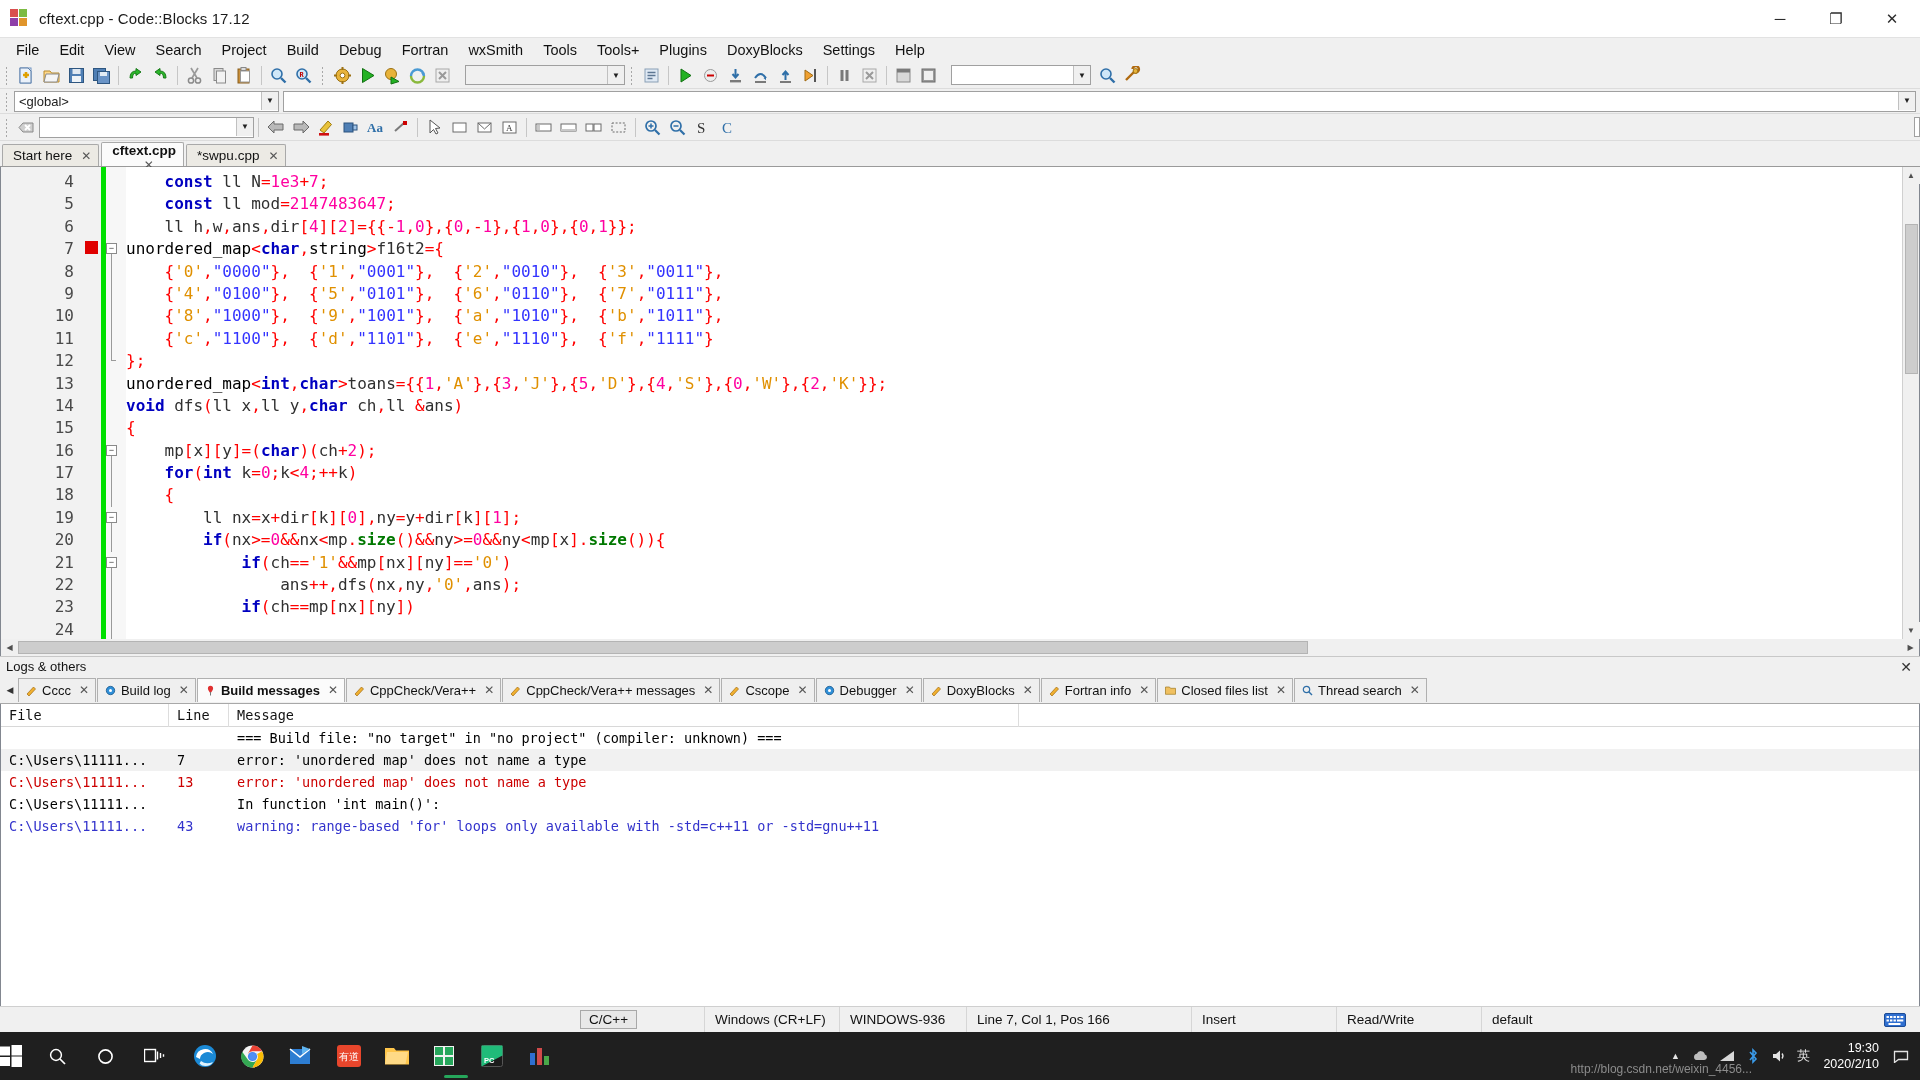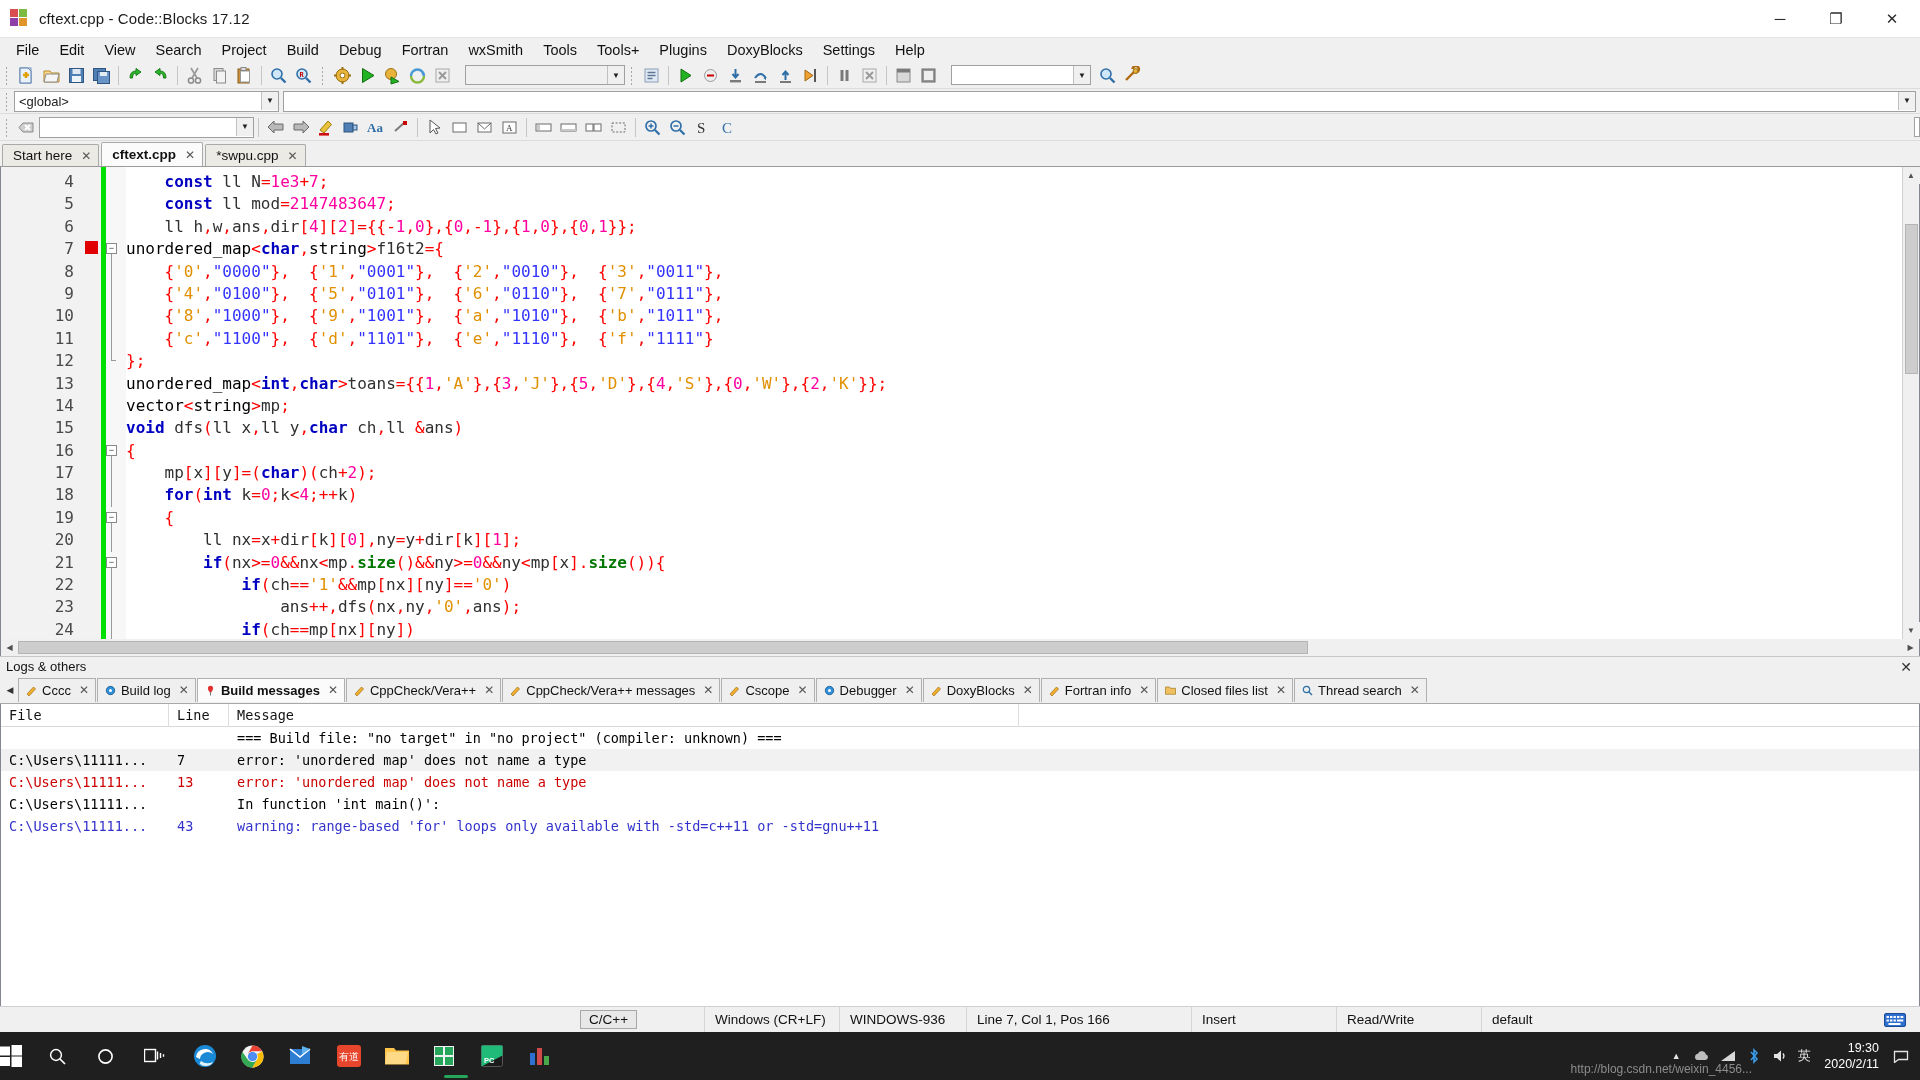--- a/index.html
+++ b/index.html
@@ -48,21 +48,21 @@
   
   .scopebar { height:25px; min-height:25px; background:#f0f0f0; display:flex; align-items:center;
      border-bottom:1px solid #dcdcdc; }
 
   
   .tabstrip { height:26px; min-height:26px; background:#f0f0f0; display:flex; align-items:flex-end; padding-left:2px;
      border-bottom:1px solid #9a9a9a;}
   .etab { height:22px; display:flex; align-items:center; padding:0 7px 0 10px; font-size:13.5px; color:#111;
      background:#eceae4; border:1px solid #a9a9a9; border-bottom:none; margin-right:2px;
      border-radius:2px 2px 0 0;}
-  .etab.active { background:#fbfbfb; font-weight:bold; height:24px;}
+  .etab.active { background:#fbfbfb; font-weight:bold; height:24px;flex-direction:column;}
   .etab .x { margin-left:9px; font-size:12px; color:#555; font-weight:normal;}
 
   
   .editor-wrap { flex:none; height:472px; display:flex; background:#ffffff; position:relative;
      border-left:1px solid #828790; border-right:1px solid #828790;}
   .editor { flex:1; display:flex; overflow:hidden; position:relative; background:#fff;}
   .gutter-num { width:82px; flex:none; background:#f2f2f2; text-align:right; padding-right:9px;
      font-family:"DejaVu Sans Mono", monospace; font-size:16px; color:#4a4a4a; padding-top:4px;}
   .gutter-mark { width:18px; flex:none; background:#f2f2f2; position:relative; padding-top:4px;}
   .gutter-chg { width:5px; flex:none; background:#00e000; }
@@ -606,21 +606,20 @@
           <div class="ln"><span class="pl">    </span><span class="kw">const</span><span class="pl"> ll N</span><span class="op">=</span><span class="num">1e3</span><span class="op">+</span><span class="num">7</span><span class="op">;</span></div>
           <div class="ln"><span class="pl">    </span><span class="kw">const</span><span class="pl"> ll mod</span><span class="op">=</span><span class="num">2147483647</span><span class="op">;</span></div>
           <div class="ln"><span class="pl">    ll h</span><span class="op">,</span><span class="pl">w</span><span class="op">,</span><span class="pl">ans</span><span class="op">,</span><span class="pl">dir</span><span class="op">[</span><span class="num">4</span><span class="op">][</span><span class="num">2</span><span class="op">]={{-</span><span class="num">1</span><span class="op">,</span><span class="num">0</span><span class="op">},{</span><span class="num">0</span><span class="op">,-</span><span class="num">1</span><span class="op">},{</span><span class="num">1</span><span class="op">,</span><span class="num">0</span><span class="op">},{</span><span class="num">0</span><span class="op">,</span><span class="num">1</span><span class="op">}};</span></div>
           <div class="ln"><span class="typ">unordered_map</span><span class="op">&lt;</span><span class="kw">char</span><span class="op">,</span><span class="typ">string</span><span class="op">&gt;</span><span class="pl">f16t2</span><span class="op">={</span></div>
           <div class="ln"><span class="op">    {</span><span class="chr">'0'</span><span class="op">,</span><span class="str">"0000"</span><span class="op">},  {</span><span class="chr">'1'</span><span class="op">,</span><span class="str">"0001"</span><span class="op">},  {</span><span class="chr">'2'</span><span class="op">,</span><span class="str">"0010"</span><span class="op">},  {</span><span class="chr">'3'</span><span class="op">,</span><span class="str">"0011"</span><span class="op">},</span></div>
           <div class="ln"><span class="op">    {</span><span class="chr">'4'</span><span class="op">,</span><span class="str">"0100"</span><span class="op">},  {</span><span class="chr">'5'</span><span class="op">,</span><span class="str">"0101"</span><span class="op">},  {</span><span class="chr">'6'</span><span class="op">,</span><span class="str">"0110"</span><span class="op">},  {</span><span class="chr">'7'</span><span class="op">,</span><span class="str">"0111"</span><span class="op">},</span></div>
           <div class="ln"><span class="op">    {</span><span class="chr">'8'</span><span class="op">,</span><span class="str">"1000"</span><span class="op">},  {</span><span class="chr">'9'</span><span class="op">,</span><span class="str">"1001"</span><span class="op">},  {</span><span class="chr">'a'</span><span class="op">,</span><span class="str">"1010"</span><span class="op">},  {</span><span class="chr">'b'</span><span class="op">,</span><span class="str">"1011"</span><span class="op">},</span></div>
           <div class="ln"><span class="op">    {</span><span class="chr">'c'</span><span class="op">,</span><span class="str">"1100"</span><span class="op">},  {</span><span class="chr">'d'</span><span class="op">,</span><span class="str">"1101"</span><span class="op">},  {</span><span class="chr">'e'</span><span class="op">,</span><span class="str">"1110"</span><span class="op">},  {</span><span class="chr">'f'</span><span class="op">,</span><span class="str">"1111"</span><span class="op">}</span></div>
           <div class="ln"><span class="op">};</span></div>
           <div class="ln"><span class="typ">unordered_map</span><span class="op">&lt;</span><span class="kw">int</span><span class="op">,</span><span class="kw">char</span><span class="op">&gt;</span><span class="pl">toans</span><span class="op">={{</span><span class="num">1</span><span class="op">,</span><span class="chr">'A'</span><span class="op">},{</span><span class="num">3</span><span class="op">,</span><span class="chr">'J'</span><span class="op">},{</span><span class="num">5</span><span class="op">,</span><span class="chr">'D'</span><span class="op">},{</span><span class="num">4</span><span class="op">,</span><span class="chr">'S'</span><span class="op">},{</span><span class="num">0</span><span class="op">,</span><span class="chr">'W'</span><span class="op">},{</span><span class="num">2</span><span class="op">,</span><span class="chr">'K'</span><span class="op">}};</span></div>
-          <div class="ln"><span class="typ">vector</span><span class="op">&lt;</span><span class="typ">string</span><span class="op">&gt;</span><span class="pl">mp</span><span class="op">;</span></div>
           <div class="ln"><span class="kw">void</span><span class="pl"> dfs</span><span class="op">(</span><span class="pl">ll x</span><span class="op">,</span><span class="pl">ll y</span><span class="op">,</span><span class="kw">char</span><span class="pl"> ch</span><span class="op">,</span><span class="pl">ll </span><span class="op">&amp;</span><span class="pl">ans</span><span class="op">)</span></div>
           <div class="ln"><span class="op">{</span></div>
           <div class="ln"><span class="pl">    mp</span><span class="op">[</span><span class="pl">x</span><span class="op">][</span><span class="pl">y</span><span class="op">]=(</span><span class="kw">char</span><span class="op">)(</span><span class="pl">ch</span><span class="op">+</span><span class="num">2</span><span class="op">);</span></div>
           <div class="ln"><span class="pl">    </span><span class="kw">for</span><span class="op">(</span><span class="kw">int</span><span class="pl"> k</span><span class="op">=</span><span class="num">0</span><span class="op">;</span><span class="pl">k</span><span class="op">&lt;</span><span class="num">4</span><span class="op">;++</span><span class="pl">k</span><span class="op">)</span></div>
           <div class="ln"><span class="op">    {</span></div>
           <div class="ln"><span class="pl">        ll nx</span><span class="op">=</span><span class="pl">x</span><span class="op">+</span><span class="pl">dir</span><span class="op">[</span><span class="pl">k</span><span class="op">][</span><span class="num">0</span><span class="op">],</span><span class="pl">ny</span><span class="op">=</span><span class="pl">y</span><span class="op">+</span><span class="pl">dir</span><span class="op">[</span><span class="pl">k</span><span class="op">][</span><span class="num">1</span><span class="op">];</span></div>
           <div class="ln"><span class="pl">        </span><span class="kw">if</span><span class="op">(</span><span class="pl">nx</span><span class="op">&gt;=</span><span class="num">0</span><span class="op">&amp;&amp;</span><span class="pl">nx</span><span class="op">&lt;</span><span class="pl">mp</span><span class="op">.</span><span class="fn">size</span><span class="op">()</span><span class="op">&amp;&amp;</span><span class="pl">ny</span><span class="op">&gt;=</span><span class="num">0</span><span class="op">&amp;&amp;</span><span class="pl">ny</span><span class="op">&lt;</span><span class="pl">mp</span><span class="op">[</span><span class="pl">x</span><span class="op">].</span><span class="fn">size</span><span class="op">()){</span></div>
           <div class="ln"><span class="pl">            </span><span class="kw">if</span><span class="op">(</span><span class="pl">ch</span><span class="op">==</span><span class="chr">'1'</span><span class="op">&amp;&amp;</span><span class="pl">mp</span><span class="op">[</span><span class="pl">nx</span><span class="op">][</span><span class="pl">ny</span><span class="op">]==</span><span class="chr">'0'</span><span class="op">)</span></div>
           <div class="ln"><span class="pl">                ans</span><span class="op">++,</span><span class="pl">dfs</span><span class="op">(</span><span class="pl">nx</span><span class="op">,</span><span class="pl">ny</span><span class="op">,</span><span class="chr">'0'</span><span class="op">,</span><span class="pl">ans</span><span class="op">);</span></div>
           <div class="ln"><span class="pl">            </span><span class="kw">if</span><span class="op">(</span><span class="pl">ch</span><span class="op">==</span><span class="pl">mp</span><span class="op">[</span><span class="pl">nx</span><span class="op">][</span><span class="pl">ny</span><span class="op">])</span></div>
@@ -925,21 +924,21 @@
       </div>
       <div class="tray-ic">
         <svg width="17" height="14" viewBox="0 0 17 14">
             <path d="M2 5 h3 l4-3.5 v11 L5 9 H2z" fill="#e4e4e4"></path>
             <path d="M11 4.5 a4 4 0 0 1 0 5" fill="none" stroke="#e4e4e4" stroke-width="1.3"></path>
           </svg>
       </div>
       <div class="tray-ic" style="font-size:13px;width:22px;">英</div>
       <div class="clock">
         <span>19:30</span>
-        <span>2020/2/11</span>
+        <span>2020/2/10</span>
       </div>
       <div class="tray-ic">
         <svg width="16" height="14" viewBox="0 0 16 14">
             <path d="M1.5 2.5 h13 v8 h-9 l-4 3z" fill="none" stroke="#e2e2e2" stroke-width="1.3"></path>
           </svg>
       </div>
     </div>
     <div class="watermark">http://blog.csdn.net/weixin_4456...</div>
   </div>
 

